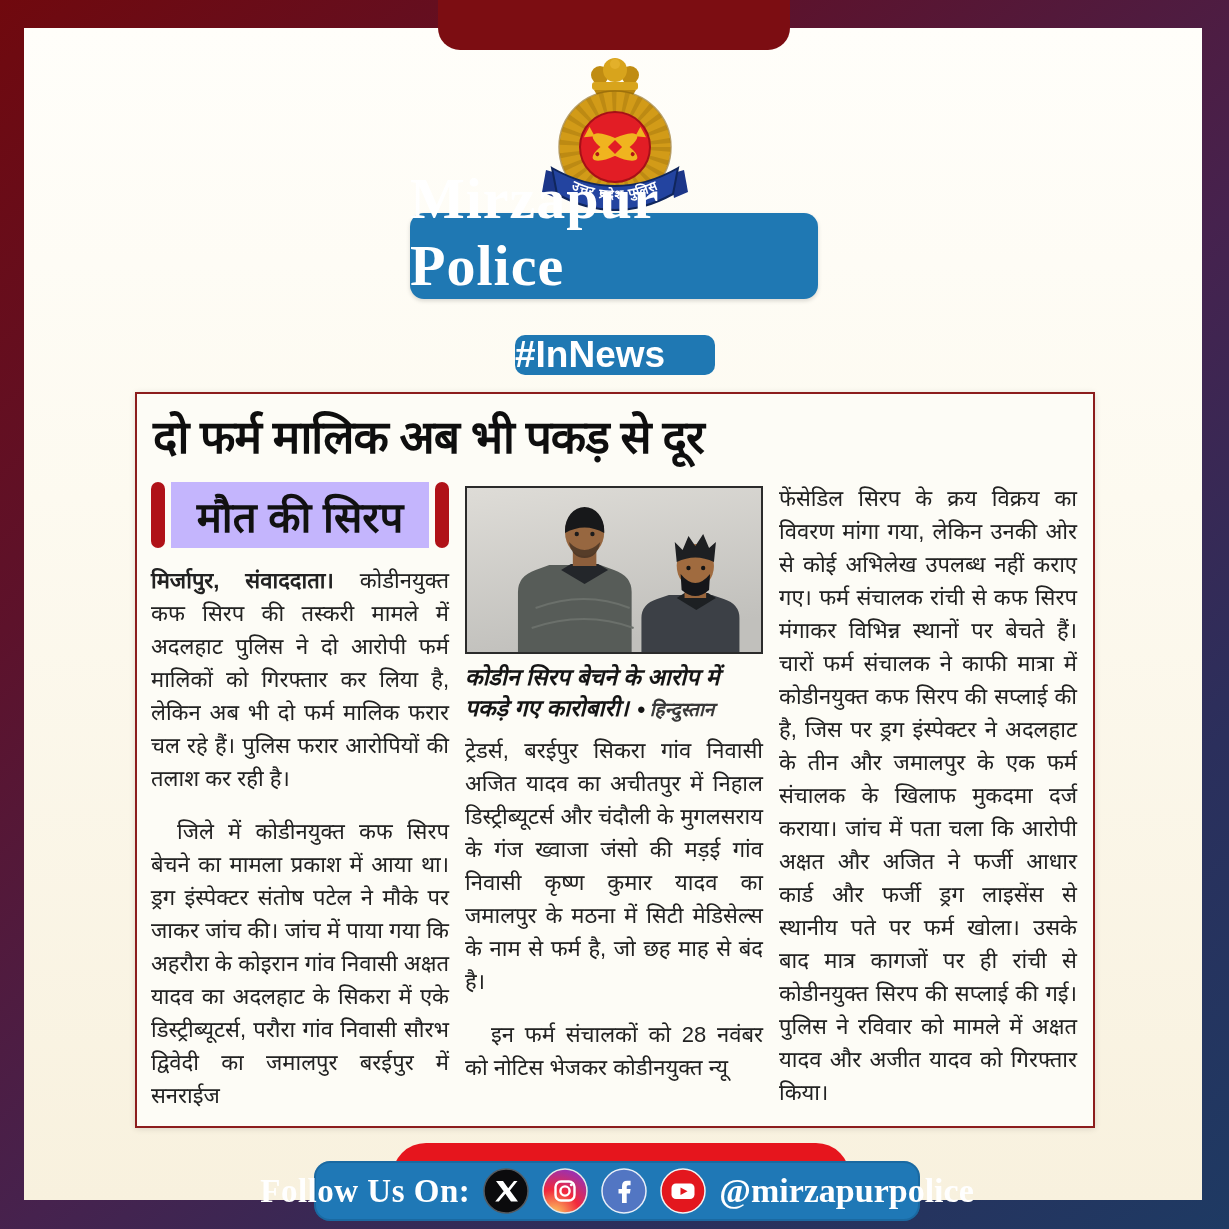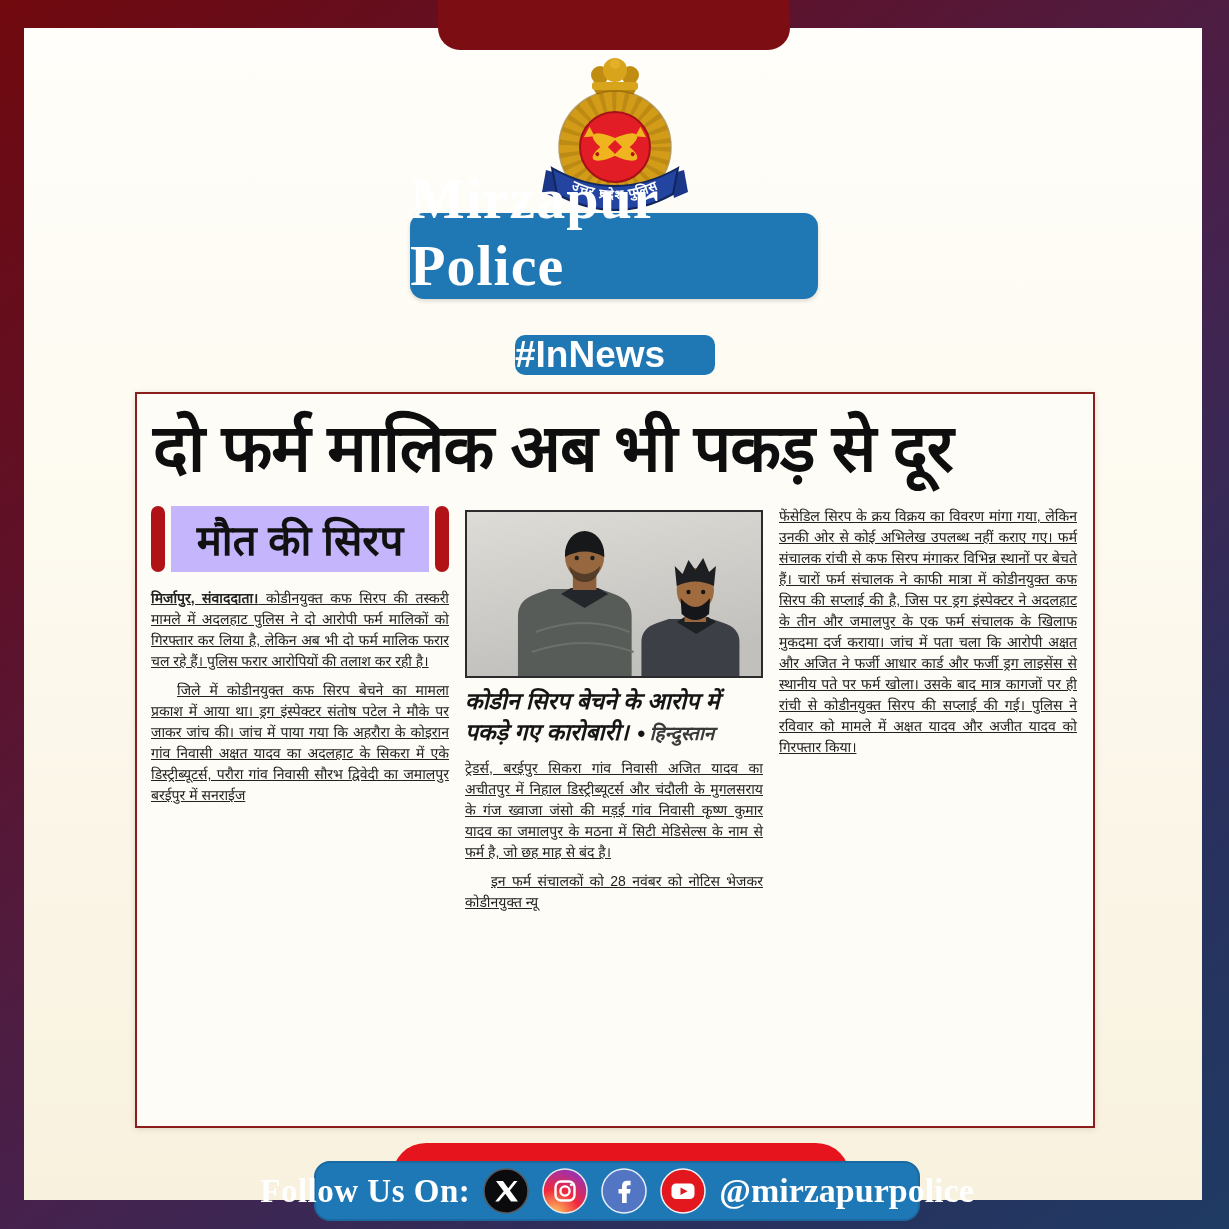--- a/index.html
+++ b/index.html
@@ -30,35 +30,35 @@
     position:absolute;left:515px;top:335px;width:200px;height:40px;z-index:4;
     background:#1f78b3;border-radius:10px;display:flex;align-items:center;justify-content:flex-start;
   }
   .hashtag-box span{color:#fff;font-weight:700;font-size:37px;}
   .clip{
     position:absolute;left:135px;top:392px;width:960px;height:736px;
     background:#fdfcf6;border:2px solid #8c1d1d;box-sizing:border-box;z-index:2;
     box-shadow:0 1px 6px rgba(0,0,0,.12);
   }
   .headline{
-    padding:16px 14px 4px 16px;font-size:66px;line-height:1.18;font-weight:800;
+    padding:16px 14px 4px 16px;font-size:46px;line-height:1.18;font-weight:800;
     color:#0e0e0e;white-space:nowrap;overflow:hidden;letter-spacing:-1px;
   }
   .cols{display:flex;gap:16px;padding:6px 16px 0 14px;}
   .col{flex:1;min-width:0;}
   .kicker{
     display:flex;align-items:stretch;height:66px;margin-top:8px;margin-bottom:16px;gap:6px;
   }
   .kicker .cap{width:14px;background:#b01218;border-radius:7px;}
   .kicker .mid{
     flex:1;background:#c4b5fd;display:flex;align-items:center;justify-content:center;
     font-size:42px;font-weight:800;color:#111;
   }
   .body-text{
-    font-size:14px;line-height:1.5;color:#222;text-align:justify;margin:0 0 8px 0;text-decoration:underline;
+    font-size:22px;line-height:1.5;color:#222;text-align:justify;margin:0 0 20px 0;
   }
   .body-text.indent{text-indent:26px;}
   .lead{font-weight:700;}
   .photo{
     margin-top:12px;width:100%;height:168px;border:2px solid #2b2b2b;box-sizing:border-box;
     background:#cfcecb;overflow:hidden;
   }
   .caption{font-size:23px;font-weight:700;color:#151515;line-height:1.35;margin:8px 0 10px 0;font-style:italic;}
   .caption .bullet{font-size:15px;vertical-align:2px;padding:0 4px 0 8px;}
   .caption .credit{font-size:19px;font-weight:700;color:#3a3a3a;}

